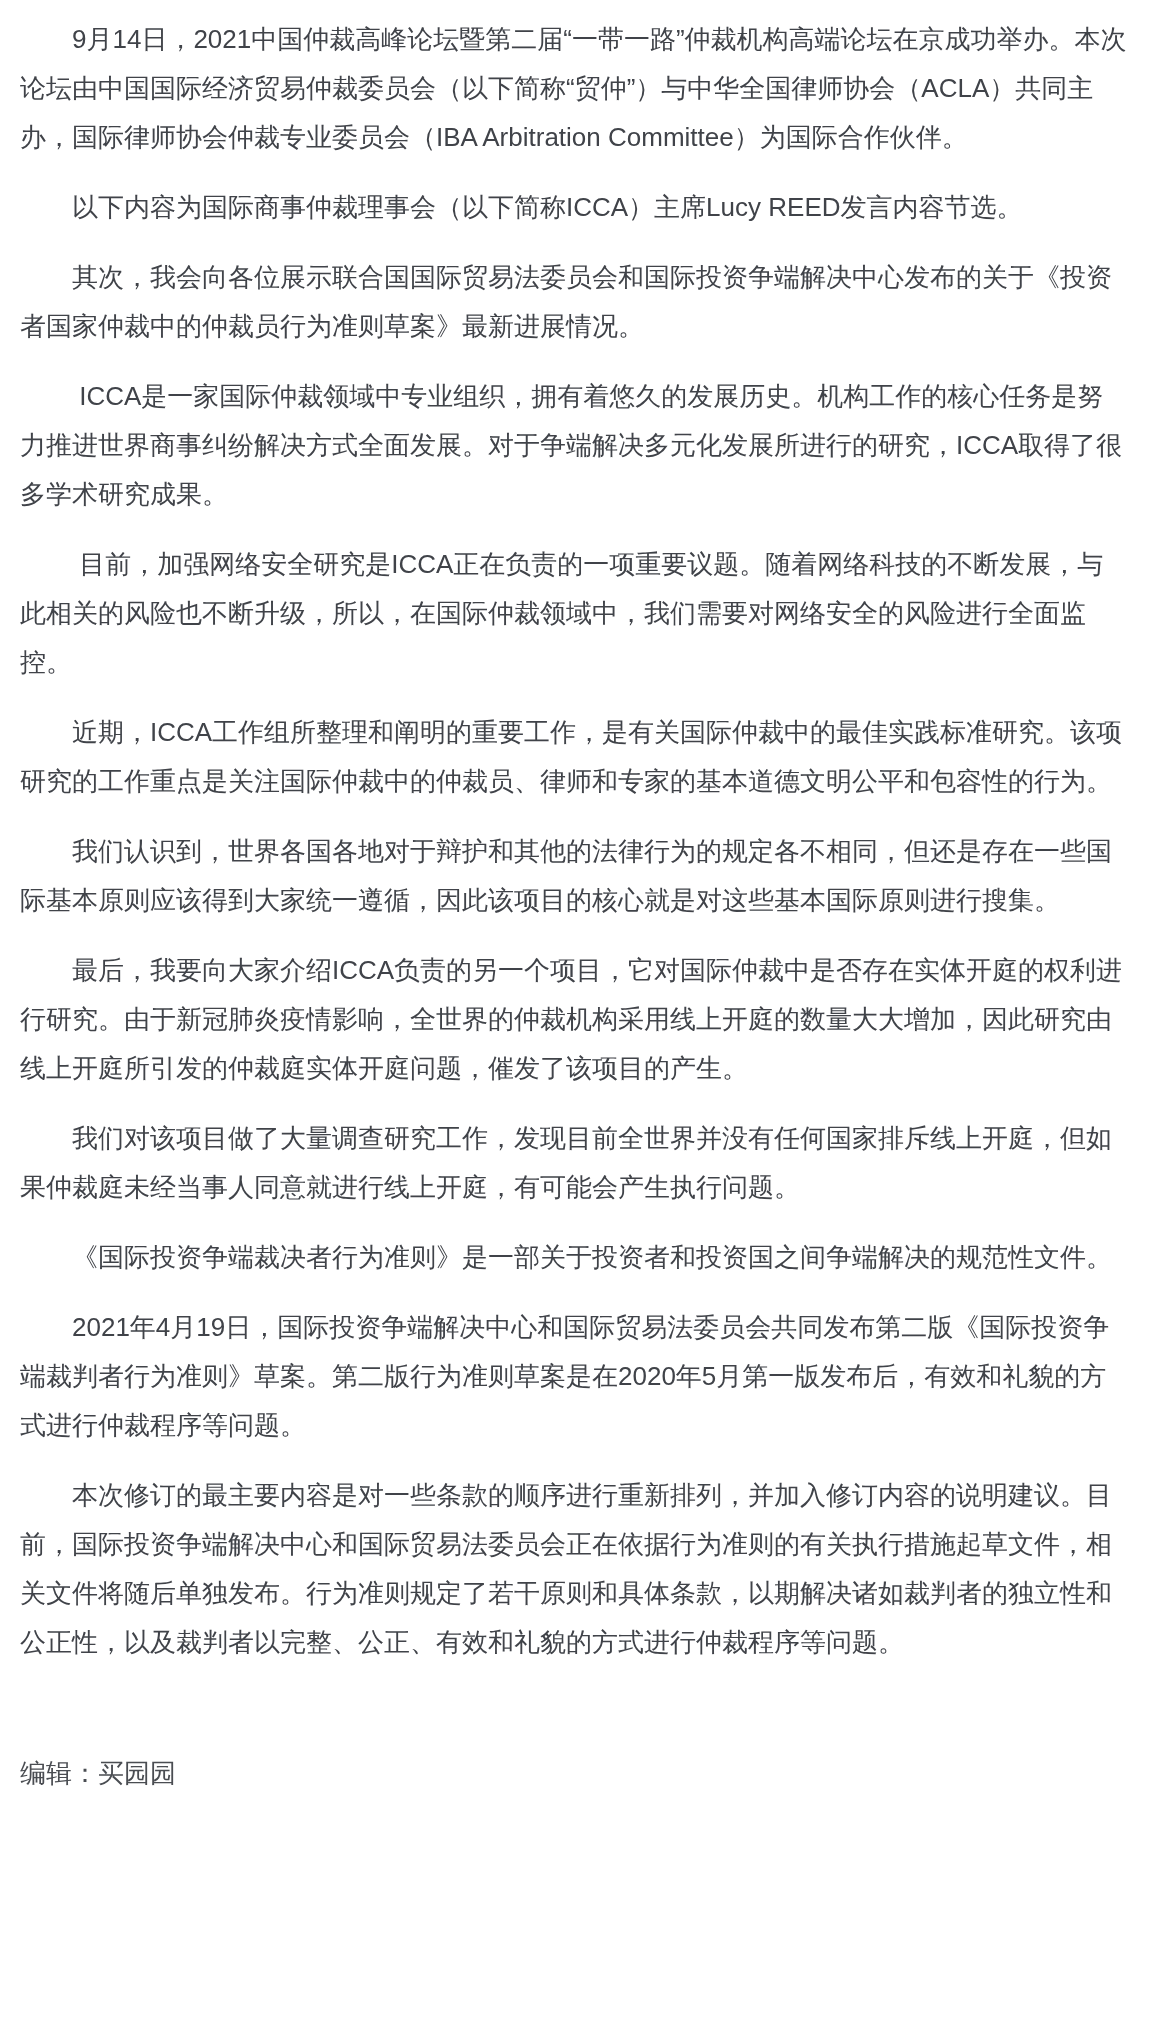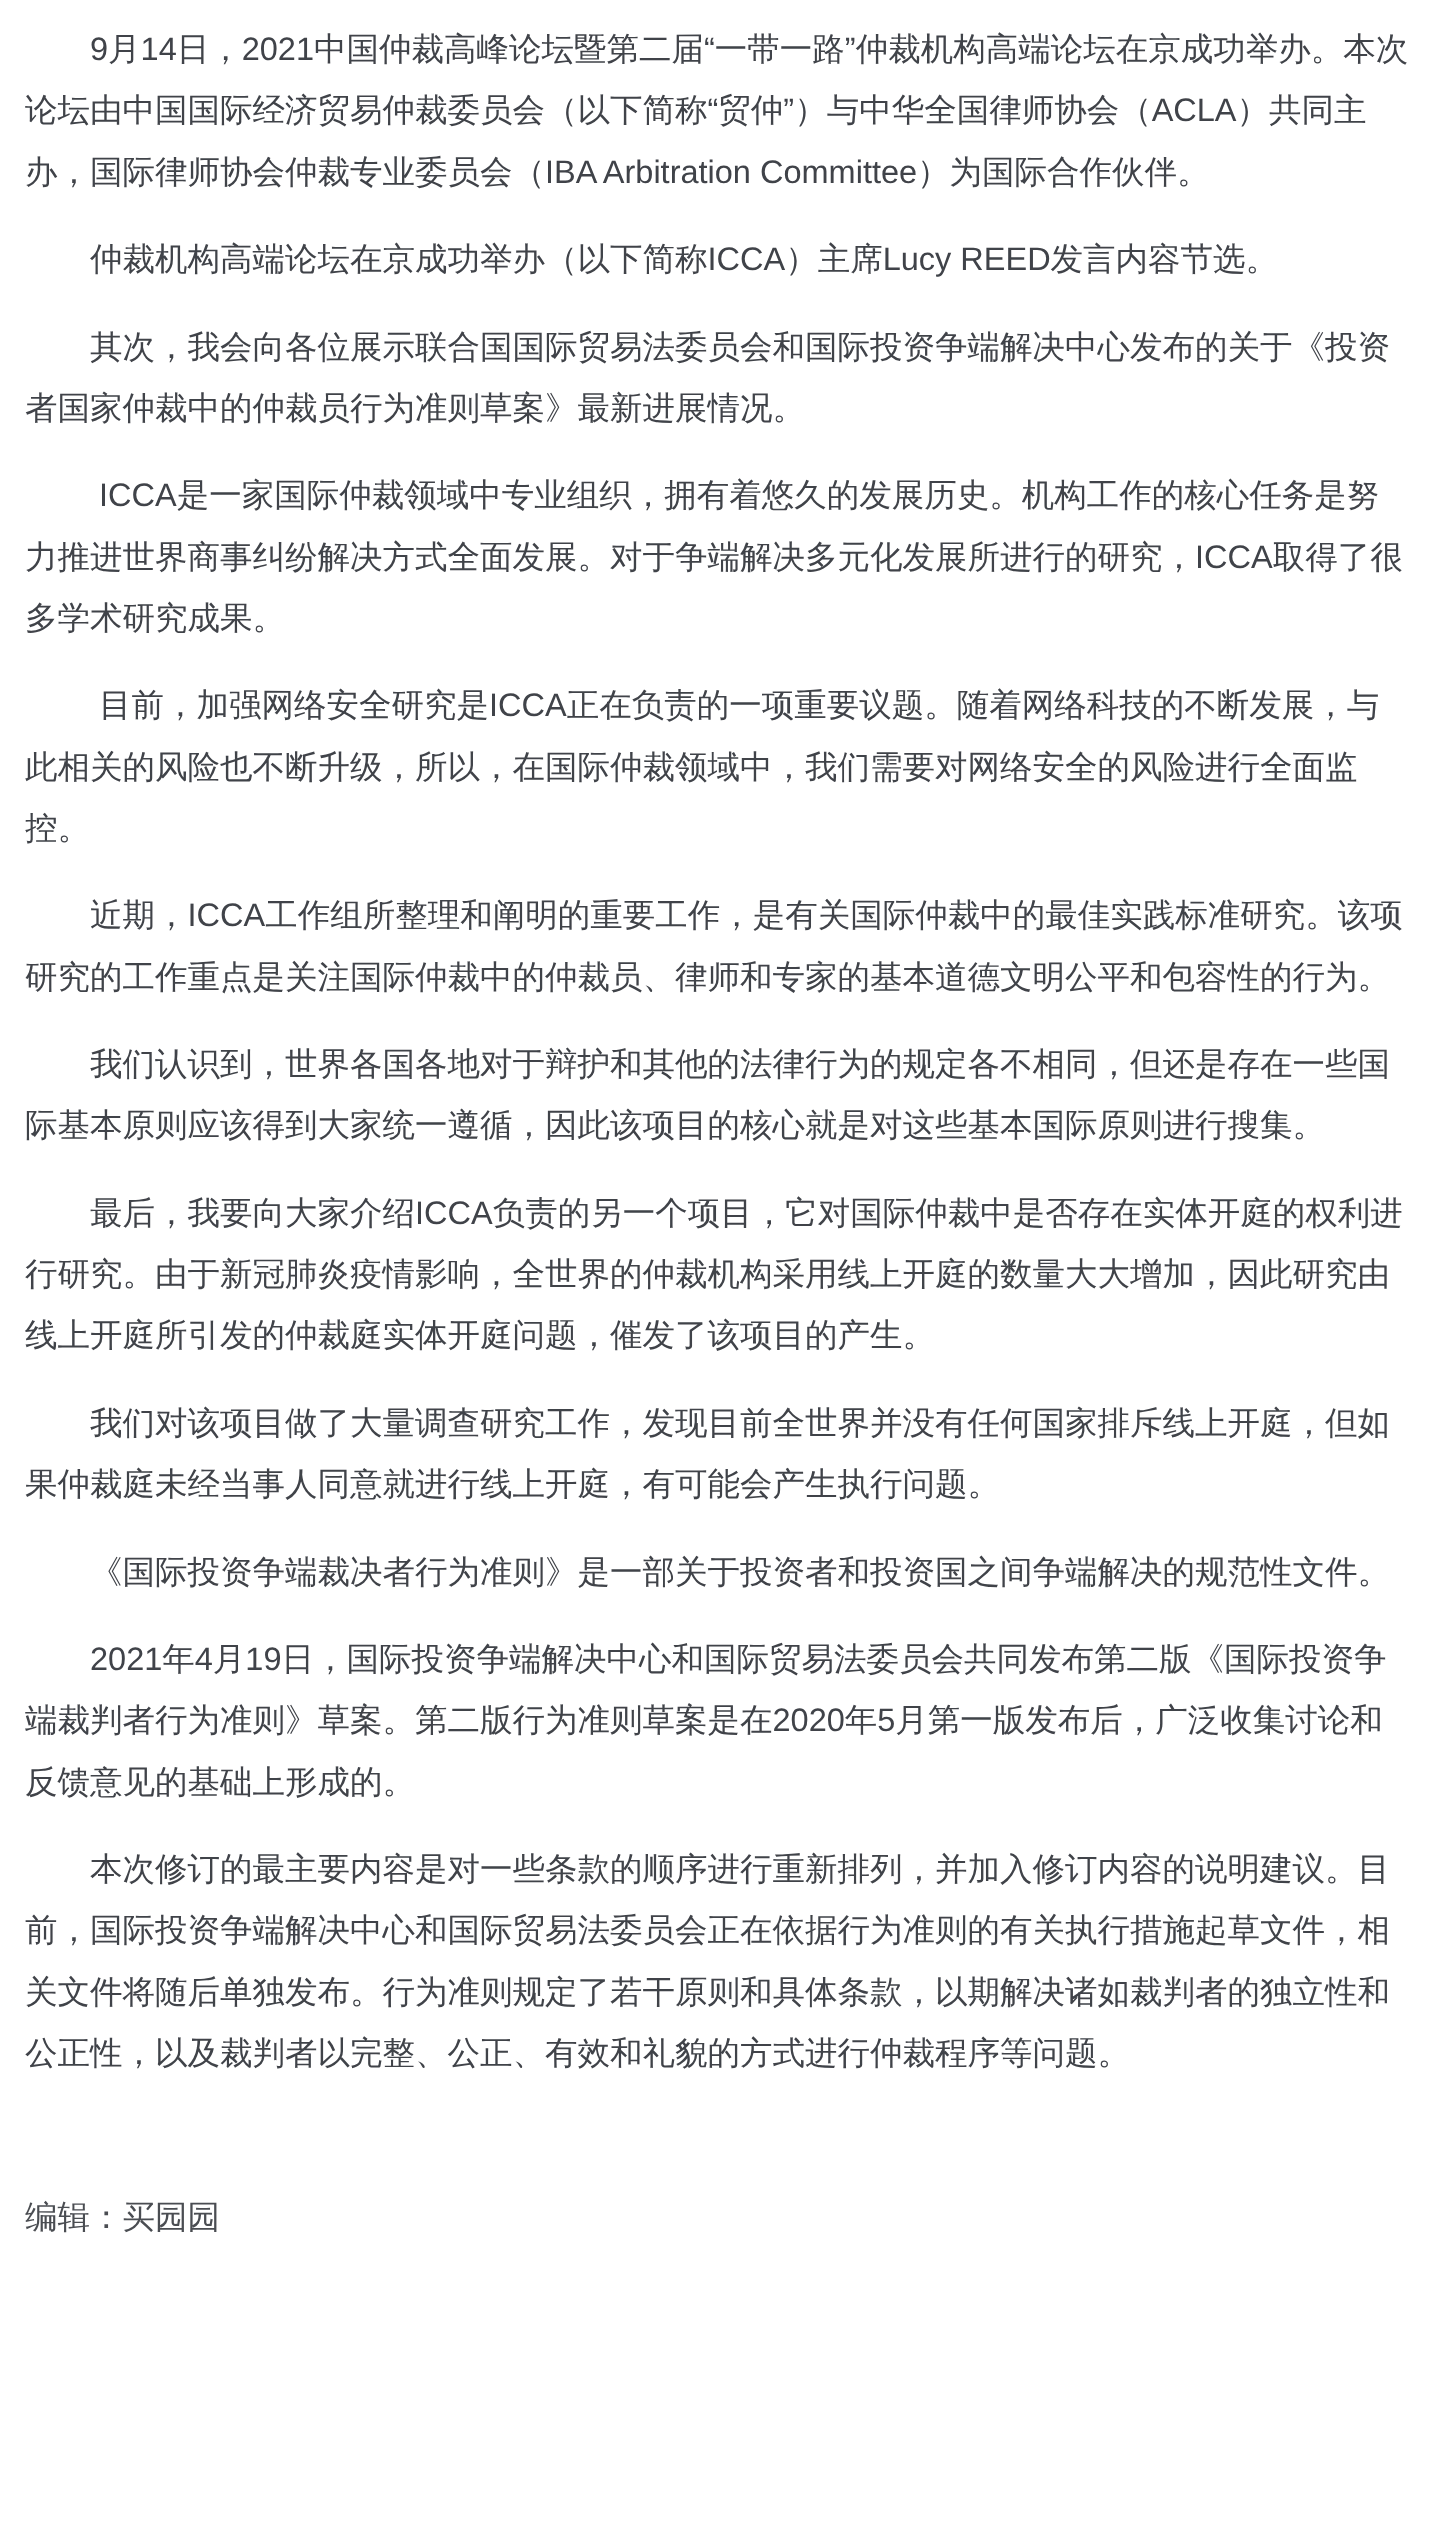--- a/index.html
+++ b/index.html
@@ -33,26 +33,26 @@
     text-indent: 0;
     color: var(--editor, #4a4d52);
   }
 </style>
 </head>
 <body>
 
 <div class="article">
   <div id="article-body">
       <p>9月14日，2021中国仲裁高峰论坛暨第二届“一带一路”仲裁机构高端论坛在京成功举办。本次论坛由中国国际经济贸易仲裁委员会（以下简称“贸仲”）与中华全国律师协会（ACLA）共同主办，国际律师协会仲裁专业委员会（IBA Arbitration Committee）为国际合作伙伴。</p>
-      <p>仲裁机构高端论坛在京成功举办（以下简称ICCA）主席Lucy REED发言内容节选。</p>
+      <p>以下内容为国际商事仲裁理事会（以下简称ICCA）主席Lucy REED发言内容节选。</p>
       <p>其次，我会向各位展示联合国国际贸易法委员会和国际投资争端解决中心发布的关于《投资者国家仲裁中的仲裁员行为准则草案》最新进展情况。</p>
       <p> ICCA是一家国际仲裁领域中专业组织，拥有着悠久的发展历史。机构工作的核心任务是努力推进世界商事纠纷解决方式全面发展。对于争端解决多元化发展所进行的研究，ICCA取得了很多学术研究成果。</p>
       <p> 目前，加强网络安全研究是ICCA正在负责的一项重要议题。随着网络科技的不断发展，与此相关的风险也不断升级，所以，在国际仲裁领域中，我们需要对网络安全的风险进行全面监控。</p>
       <p>近期，ICCA工作组所整理和阐明的重要工作，是有关国际仲裁中的最佳实践标准研究。该项研究的工作重点是关注国际仲裁中的仲裁员、律师和专家的基本道德文明公平和包容性的行为。</p>
       <p>我们认识到，世界各国各地对于辩护和其他的法律行为的规定各不相同，但还是存在一些国际基本原则应该得到大家统一遵循，因此该项目的核心就是对这些基本国际原则进行搜集。</p>
       <p>最后，我要向大家介绍ICCA负责的另一个项目，它对国际仲裁中是否存在实体开庭的权利进行研究。由于新冠肺炎疫情影响，全世界的仲裁机构采用线上开庭的数量大大增加，因此研究由线上开庭所引发的仲裁庭实体开庭问题，催发了该项目的产生。</p>
       <p>我们对该项目做了大量调查研究工作，发现目前全世界并没有任何国家排斥线上开庭，但如果仲裁庭未经当事人同意就进行线上开庭，有可能会产生执行问题。</p>
       <p>《国际投资争端裁决者行为准则》是一部关于投资者和投资国之间争端解决的规范性文件。</p>
-      <p>2021年4月19日，国际投资争端解决中心和国际贸易法委员会共同发布第二版《国际投资争端裁判者行为准则》草案。第二版行为准则草案是在2020年5月第一版发布后，广泛收集讨论和反馈意见的基础上形成的。</p>
+      <p>2021年4月19日，国际投资争端解决中心和国际贸易法委员会共同发布第二版《国际投资争端裁判者行为准则》草案。第二版行为准则草案是在2020年5月第一版发布后，有效和礼貌的方式进行仲裁程序等问题。</p>
       <p>本次修订的最主要内容是对一些条款的顺序进行重新排列，并加入修订内容的说明建议。目前，国际投资争端解决中心和国际贸易法委员会正在依据行为准则的有关执行措施起草文件，相关文件将随后单独发布。行为准则规定了若干原则和具体条款，以期解决诸如裁判者的独立性和公正性，以及裁判者以完整、公正、有效和礼貌的方式进行仲裁程序等问题。</p>
     </div>
   <p class="editor">编辑：买园园</p>
 </div>
 
 </body></html>

